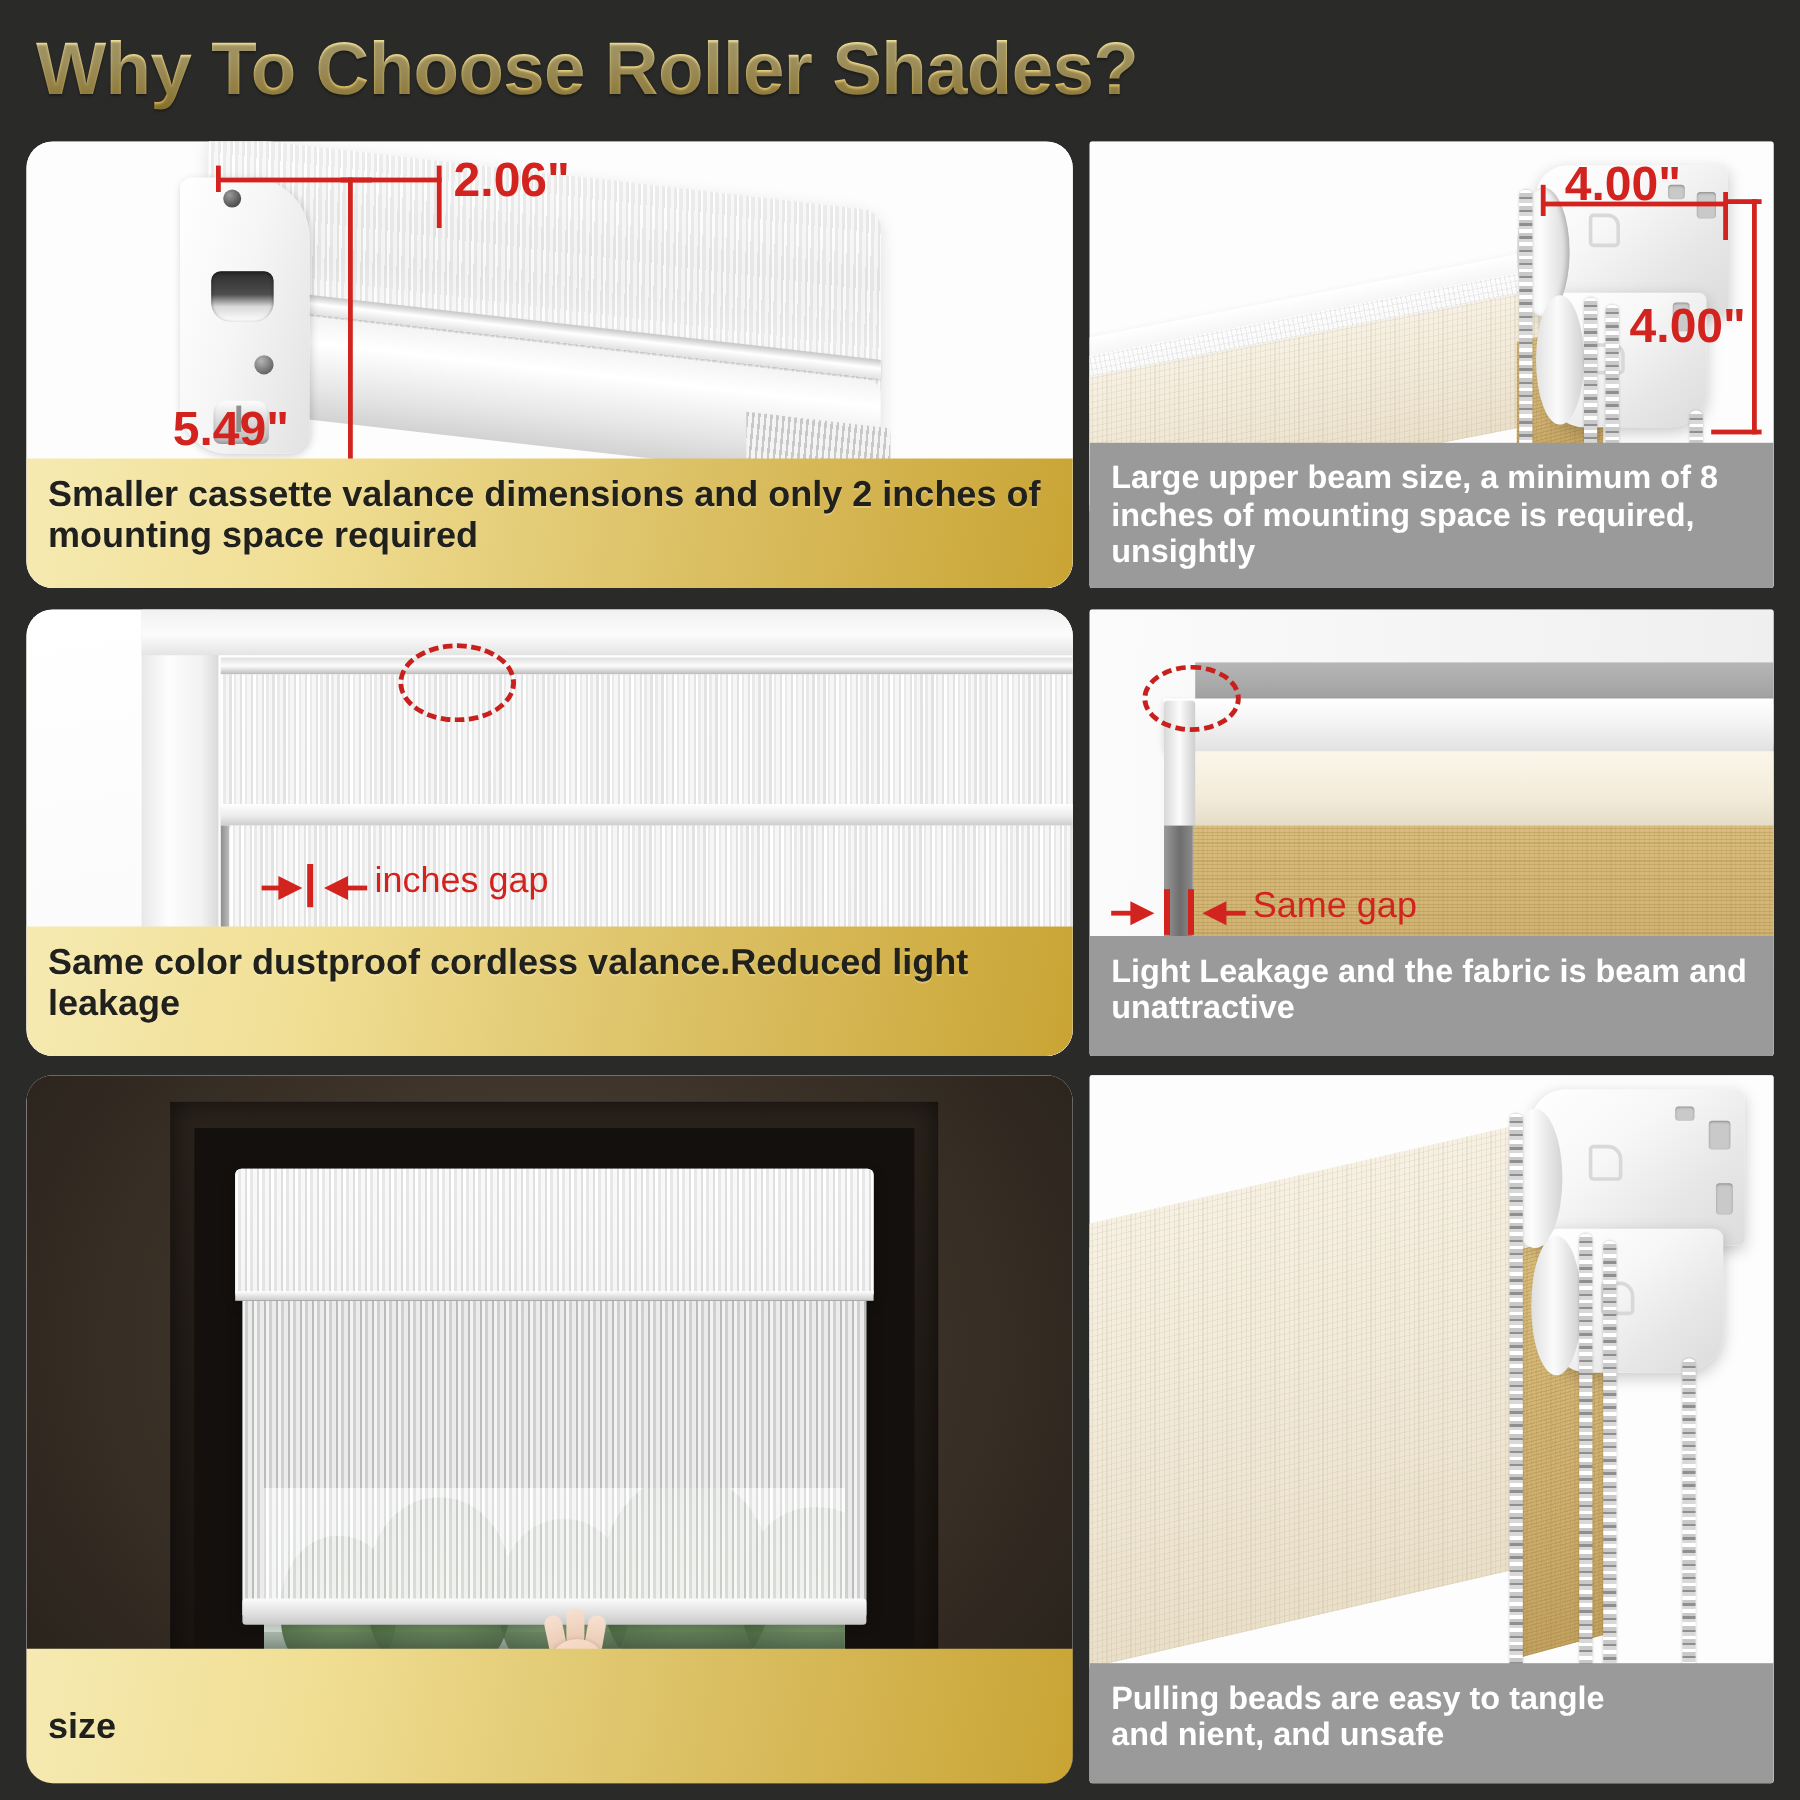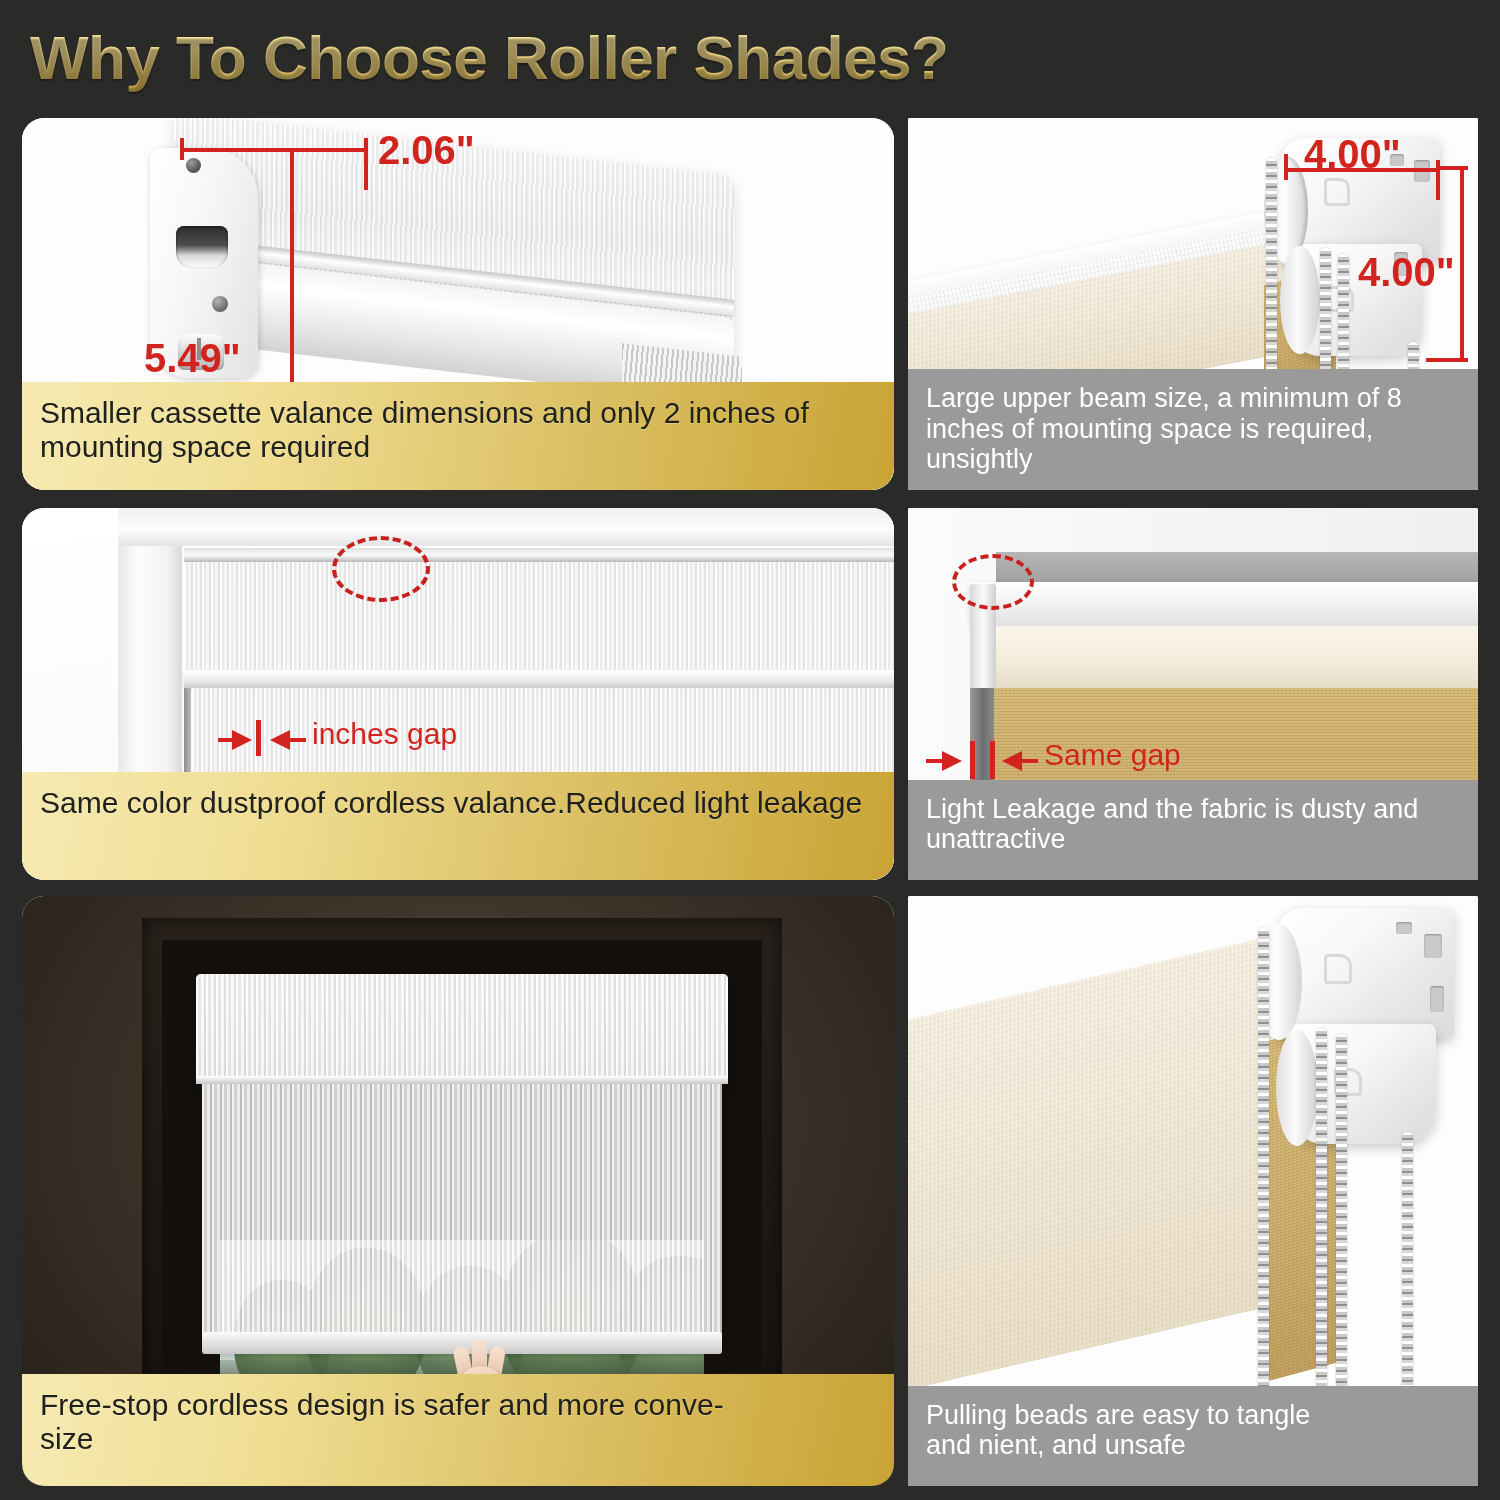--- a/index.html
+++ b/index.html
@@ -40,21 +40,21 @@
   .row2 { top:508px; height:372px; }
   .row3 { top:896px; height:590px; }
 
   .photo { position:absolute; left:0; top:0; right:0; bottom:0; overflow:hidden; }
 
   
   .caption {
     position:absolute;
     left:0; right:0; bottom:0;
     padding:14px 18px 16px 18px;
-    font-weight:normal;
+    font-weight:bold;
     line-height:1.12;
     z-index:40;
   }
   .caption.gold {
     background:linear-gradient(100deg,#f6eab2 0%,#f0de93 28%,#dcc166 62%,#c9a434 100%);
     color:#20201c;
     font-size:30px;
     min-height:108px;
     border-bottom-left-radius:22px;
     border-bottom-right-radius:22px;
@@ -481,21 +481,21 @@
 
     <div class="arrow-r" style="left:34px; top:243px;"></div>
     <div class="arrow-stem" style="left:18px; top:251px; width:20px;"></div>
     <div class="gap-bar" style="left:62px; top:233px; height:38px;"></div>
     <div class="gap-bar" style="left:82px; top:233px; height:38px;"></div>
     <div class="arrow-l" style="left:94px; top:243px;"></div>
     <div class="arrow-stem" style="left:112px; top:251px; width:18px;"></div>
     <div class="gap-label" style="left:136px; top:230px;">Same gap</div>
   </div>
 
-  <div class="caption gray">Light Leakage and the fabric is dusty and unattractive</div>
+  <div class="caption gray">Light Leakage and the fabric is beam and unattractive</div>
 </div>
 
 <div class="panel left row3">
   <div class="photo">
     <div class="p3-room"></div>
 
     <div class="p3-frame">
       <div class="p3-opening">
 
         <div class="p3-sky">
@@ -524,21 +524,21 @@
         </div>
         <div class="p3-railline"></div>
         <div class="p3-shade"></div>
         <div class="p3-bottombar"></div>
 
       </div>
     </div>
   </div>
 
   <div class="caption gold tall">
-    <span>Free-stop cordless design is safer and more conve-</span><br>
+    <br>
     <span>size</span>
   </div>
 </div>
 
 <div class="panel right row3">
   <div class="photo">
     <div class="white-bg"></div>
 
     <div class="roller-tube" style="left:-30px; top:54px; width:420px; height:58px;
                 transform:rotate(-13deg); transform-origin:right center;"></div>

